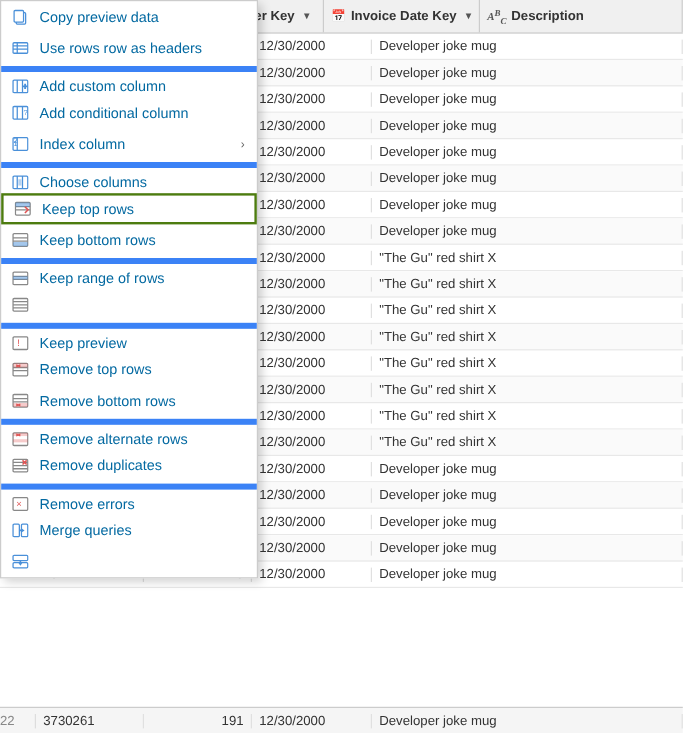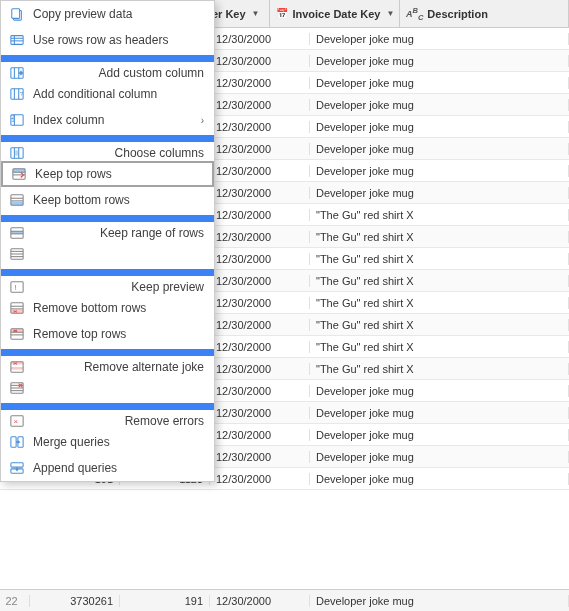--- a/index.html
+++ b/index.html
@@ -72,37 +72,37 @@
       align-items: center;
     }
 
     .data-row:nth-child(even) {
       background: #fafafa;
     }
 
     .row-num {
       width: 30px;
       min-width: 30px;
-      text-align: center;
+      text-align: left;
       padding-right: 6px;
       color: #888;
       font-size: 11px;
       border-right: 1px solid #ddd;
     }
 
     .cell {
       padding: 0 6px;
       font-size: 11px;
       color: #333;
       white-space: nowrap;
       overflow: hidden;
       border-right: 1px solid #e0e0e0;
     }
 
-    .cell.sale-key { width: 90px; text-align: right; }
+    .cell.sale-key { width: 90px; }
     .cell.customer-key { width: 90px; text-align: right; }
     .cell.invoice-date { width: 100px; }
     .cell.description { flex: 1; }
 
     
     .row-num-header {
       width: 30px;
       min-width: 30px;
       border-right: 1px solid #ccc;
       background: #f0f0f0;
@@ -138,43 +138,42 @@
       align-items: center;
       padding: 5px 10px 5px 8px;
       cursor: pointer;
       gap: 8px;
       height: 26px;
       position: relative;
     }
 
     .menu-item.highlighted {
       background: transparent;
-      border: 2px solid #a3a3a3;
+      border: 2px solid #4d7c0f;
     }
 
     .menu-item.separator {
-      border-top: 7px solid #3b82f6;
+      border-top: 5px solid #3b82f6;
       margin-top: 2px;
       padding-top: 7px;
-      text-align: right;
     }
 
     .menu-icon {
       width: 16px;
       height: 16px;
       min-width: 16px;
       display: flex;
       align-items: center;
       justify-content: center;
       font-size: 11px;
     }
 
     .menu-label {
       font-size: 12px;
-      color: #404040;
+      color: #0369a1;
       flex: 1;
     }
 
     .menu-arrow {
       font-size: 10px;
       color: #666;
     }
 
     
     .svg-icon {
@@ -185,20 +184,21 @@
     
     .type-123 {
       font-size: 9px;
       color: #555;
       font-weight: bold;
     }
     .type-abc {
       font-size: 9px;
       color: #555;
       font-style: italic;
+      font-family: Liberation Serif, serif;
     }
   </style>
 </head>
 <body>
 
 <div class="data-area">
 
   <div class="col-headers">
     <div class="row-num-header"></div>
     <div class="col-header sale-key">
@@ -510,66 +510,67 @@
       </span>
     <span class="menu-label">Keep preview</span>
 
   </div>
     <div class="menu-item">
     <span class="menu-icon">
         <svg class="svg-icon" viewBox="0 0 16 16" fill="none">
           <rect x="1" y="2" width="14" height="12" rx="1" stroke="#888" stroke-width="1.2" fill="none"></rect>
           <line x1="1" y1="6" x2="15" y2="6" stroke="#888" stroke-width="1.2"></line>
           <line x1="1" y1="9" x2="15" y2="9" stroke="#888" stroke-width="1.2"></line>
+          <rect x="1" y="2" width="14" height="4" fill="#e05454" opacity="0.3" rx="1"></rect>
+          <line x1="4" y1="3.5" x2="8" y2="5.5" stroke="#e05454" stroke-width="1.2"></line>
+          <line x1="8" y1="3.5" x2="4" y2="5.5" stroke="#e05454" stroke-width="1.2"></line>
+        </svg>
+      </span>
+    <span class="menu-label">Remove top rows</span>
+
+  </div>
+    <div class="menu-item">
+    <span class="menu-icon">
+        <svg class="svg-icon" viewBox="0 0 16 16" fill="none">
+          <rect x="1" y="2" width="14" height="12" rx="1" stroke="#888" stroke-width="1.2" fill="none"></rect>
+          <line x1="1" y1="6" x2="15" y2="6" stroke="#888" stroke-width="1.2"></line>
+          <line x1="1" y1="9" x2="15" y2="9" stroke="#888" stroke-width="1.2"></line>
           <rect x="1" y="10" width="14" height="4" fill="#e05454" opacity="0.3" rx="1"></rect>
           <line x1="4" y1="11" x2="8" y2="13" stroke="#e05454" stroke-width="1.2"></line>
           <line x1="8" y1="11" x2="4" y2="13" stroke="#e05454" stroke-width="1.2"></line>
         </svg>
       </span>
     <span class="menu-label">Remove bottom rows</span>
-
-  </div>
-    <div class="menu-item">
-    <span class="menu-icon">
-        <svg class="svg-icon" viewBox="0 0 16 16" fill="none">
-          <rect x="1" y="2" width="14" height="12" rx="1" stroke="#888" stroke-width="1.2" fill="none"></rect>
-          <line x1="1" y1="6" x2="15" y2="6" stroke="#888" stroke-width="1.2"></line>
-          <line x1="1" y1="9" x2="15" y2="9" stroke="#888" stroke-width="1.2"></line>
-          <rect x="1" y="2" width="14" height="4" fill="#e05454" opacity="0.3" rx="1"></rect>
-          <line x1="4" y1="3.5" x2="8" y2="5.5" stroke="#e05454" stroke-width="1.2"></line>
-          <line x1="8" y1="3.5" x2="4" y2="5.5" stroke="#e05454" stroke-width="1.2"></line>
-        </svg>
-      </span>
-    <span class="menu-label">Remove top rows</span>
 
   </div>
     <div class="menu-item separator">
     <span class="menu-icon">
         <svg class="svg-icon" viewBox="0 0 16 16" fill="none">
           <rect x="1" y="2" width="14" height="12" rx="1" stroke="#888" stroke-width="1.2" fill="none"></rect>
           <rect x="1" y="2" width="14" height="3" fill="#e05454" opacity="0.3"></rect>
           <rect x="1" y="8" width="14" height="3" fill="#e05454" opacity="0.3"></rect>
           <line x1="4" y1="3" x2="8" y2="5" stroke="#e05454" stroke-width="1.2"></line>
           <line x1="8" y1="3" x2="4" y2="5" stroke="#e05454" stroke-width="1.2"></line>
         </svg>
       </span>
-    <span class="menu-label">Remove alternate joke</span>
+    <span class="menu-label">Remove alternate rows</span>
 
   </div>
     <div class="menu-item">
     <span class="menu-icon">
         <svg class="svg-icon" viewBox="0 0 16 16" fill="none">
           <rect x="1" y="2" width="14" height="12" rx="1" stroke="#888" stroke-width="1.2" fill="none"></rect>
           <line x1="1" y1="5" x2="15" y2="5" stroke="#888" stroke-width="1.2"></line>
           <line x1="1" y1="8" x2="15" y2="8" stroke="#888" stroke-width="1.2"></line>
           <line x1="1" y1="11" x2="15" y2="11" stroke="#888" stroke-width="1.2"></line>
           <line x1="10" y1="3" x2="14" y2="7" stroke="#e05454" stroke-width="1.5"></line>
           <line x1="14" y1="3" x2="10" y2="7" stroke="#e05454" stroke-width="1.5"></line>
         </svg>
       </span>
+    <span class="menu-label">Remove duplicates</span>
 
   </div>
     <div class="menu-item separator">
     <span class="menu-icon">
         <svg class="svg-icon" viewBox="0 0 16 16" fill="none">
           <rect x="1" y="2" width="14" height="12" rx="1" stroke="#888" stroke-width="1.2" fill="none"></rect>
           <text x="4" y="11" font-size="9" fill="#e05454">×</text>
         </svg>
       </span>
     <span class="menu-label">Remove errors</span>
@@ -589,16 +590,15 @@
   </div>
     <div class="menu-item">
     <span class="menu-icon">
         <svg class="svg-icon" viewBox="0 0 16 16" fill="none">
           <rect x="1" y="2" width="14" height="5" rx="1" stroke="#4a90d9" stroke-width="1.2" fill="none"></rect>
           <rect x="1" y="9" width="14" height="5" rx="1" stroke="#4a90d9" stroke-width="1.2" fill="none"></rect>
           <line x1="8" y1="7" x2="8" y2="9" stroke="#4a90d9" stroke-width="1.5"></line>
           <polygon points="6,9 8,12 10,9" fill="#4a90d9"></polygon>
         </svg>
       </span>
-    <span class="menu-label">Append queries</span>
 
   </div>
   </div>
 
 </body></html>

